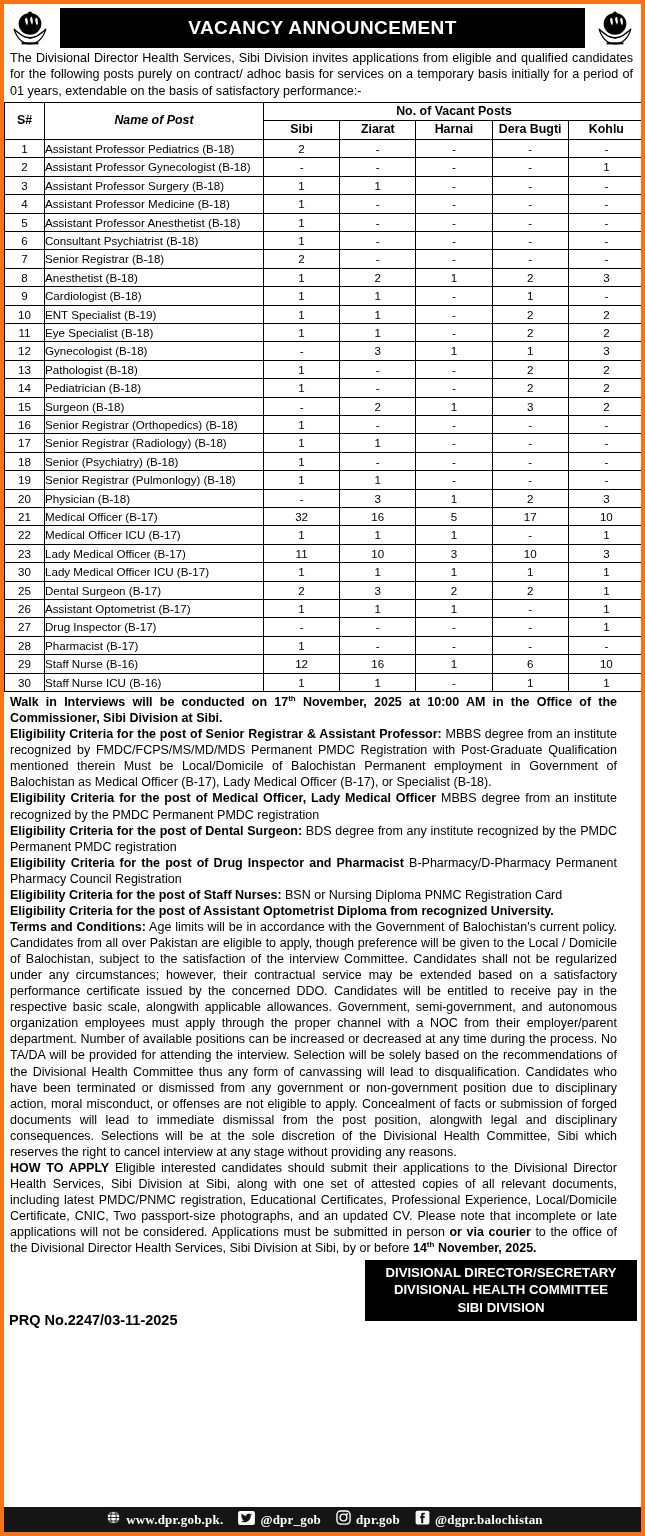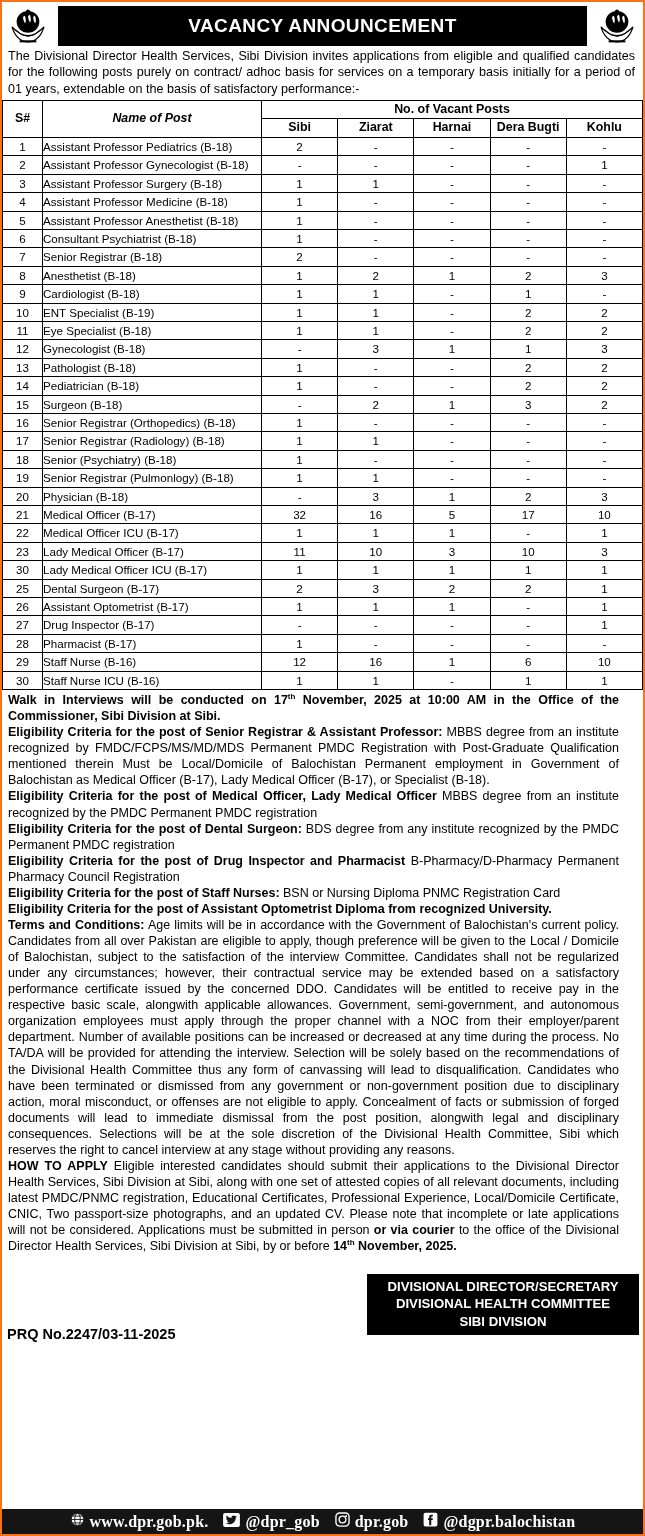--- a/index.html
+++ b/index.html
@@ -10,21 +10,21 @@
   body {
     font-family: "Liberation Sans", sans-serif;
     color: #000;
     -webkit-font-smoothing: antialiased;
   }
   .page {
     width: 645px;
     height: 1536px;
     position: relative;
     background: #fff;
-    border: 2px solid #f97316;
+    border: 4px solid #f97316;
     overflow: hidden;
   }
 
   
   .header {
     display: flex;
     align-items: center;
     justify-content: space-between;
     padding: 3px 4px 2px 4px;
     height: 46px;
@@ -96,21 +96,21 @@
     margin-bottom: 0px;
   }
   .para b { font-weight: bold; }
   .para .u { font-weight: bold; }
   sup { font-size: 8px; vertical-align: super; line-height: 0; }
 
   
   .sigrow {
     position: relative;
     height: 70px;
-    margin-top: 20px;
+    margin-top: 4px;
     padding-left: 39px;
   }
   .sigbox {
     position: absolute;
     right: 4px;
     top: 0;
     width: 272px;
     background: #000;
     color: #fff;
     text-align: center;
@@ -135,21 +135,21 @@
     width: 641px;
     height: 25px;
     background: #151515;
     color: #fff;
     display: flex;
     align-items: center;
     justify-content: center;
     gap: 15px;
     font-family: "Liberation Serif", serif;
     font-weight: bold;
-    font-size: 16px;
+    font-size: 13px;
   }
   .sitem { display: flex; align-items: center; gap: 5px; }
   .sicon { display: block; }
   .slabel { letter-spacing: 0.2px; }
 </style>
 </head>
 <body>
 
 <div class="page">
 

